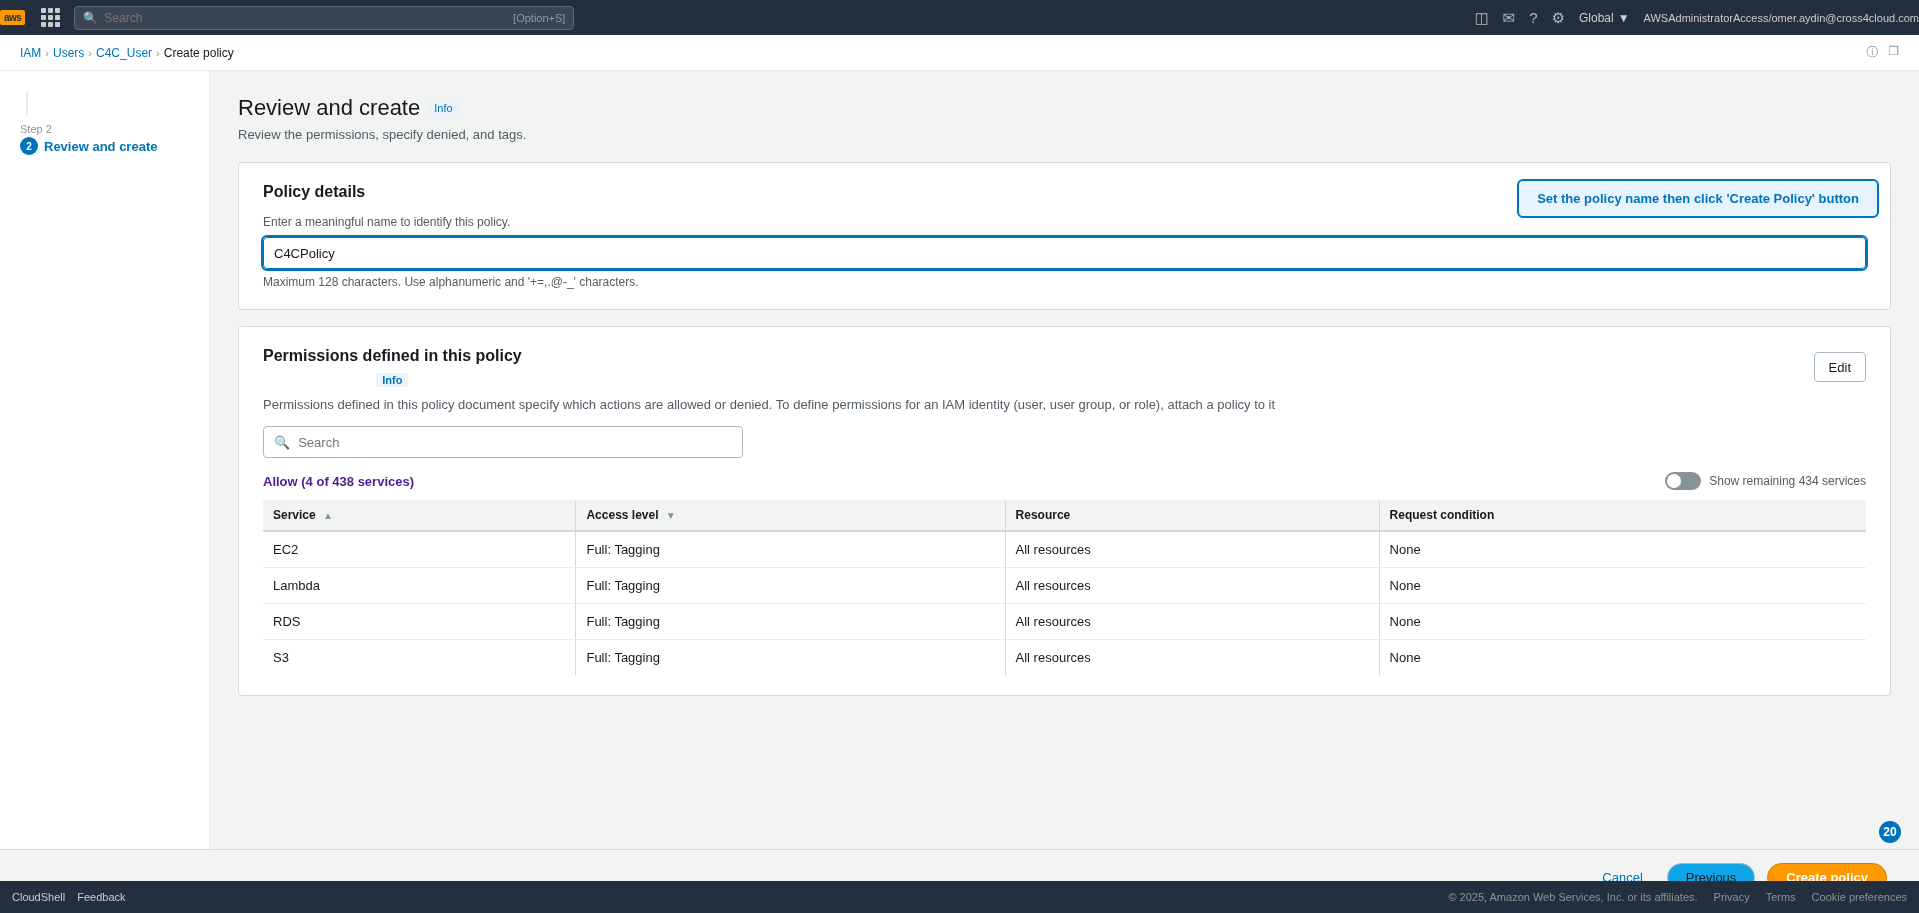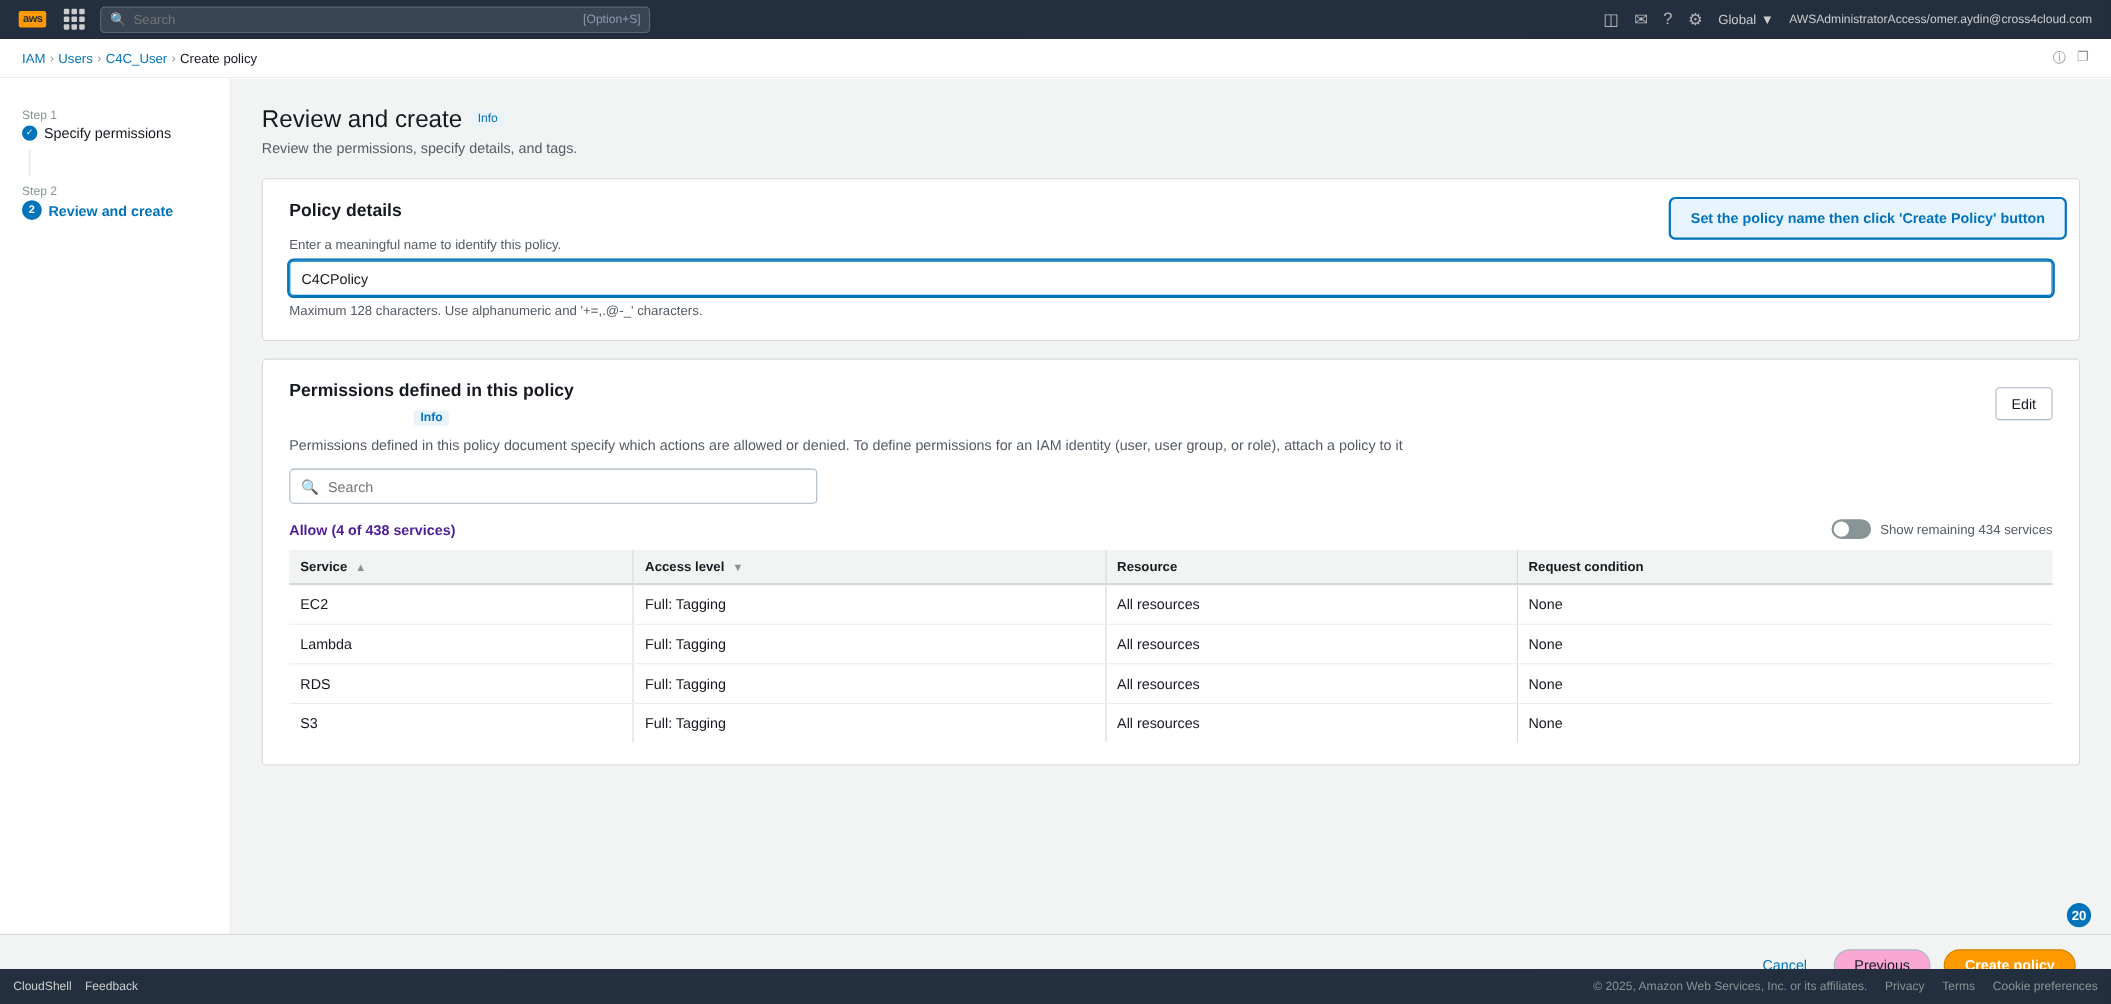--- a/index.html
+++ b/index.html
@@ -4,21 +4,21 @@
   <style>
     *, *::before, *::after { box-sizing: border-box; margin: 0; padding: 0; }
     body { font-family: "Amazon Ember", Arial, sans-serif; font-size: 13px; background: #f2f3f3; color: #16191f; min-width: 1919px; min-height: 913px; overflow-x: hidden; }
 
     
     .top-nav {
       background: #232f3e;
       height: 35px;
       display: flex;
       align-items: center;
-      padding: 0 17px;
+      padding: 0 0;
       gap: 8px;
       color: #fff;
       position: fixed;
       top: 0; left: 0; right: 0;
       z-index: 100;
     }
     .aws-logo {
       display: flex; align-items: center; gap: 4px; color: #fff; font-size: 13px; font-weight: bold; margin-right: 8px;
     }
     .aws-logo .logo-box {
@@ -162,21 +162,21 @@
       height: 56px;
       display: flex;
       align-items: center;
       justify-content: flex-end;
       padding: 0 32px;
       gap: 12px;
       position: fixed;
       bottom: 32px; left: 0; right: 0;
     }
     .btn-cancel { background: transparent; border: none; color: #0073bb; font-size: 13px; cursor:pointer; padding: 6px 12px; }
-    .btn-previous { background: #f9a8d4; border: 1px solid #aab7c4; border-radius: 20px; padding: 6px 18px; font-size: 13px; color:#16191f; cursor:pointer; }
+    .btn-previous { background: #0ea5e9; border: 1px solid #aab7c4; border-radius: 20px; padding: 6px 18px; font-size: 13px; color:#16191f; cursor:pointer; }
     .btn-create { background: #ff9900; border: 1px solid #d08000; border-radius: 20px; padding: 6px 18px; font-size: 13px; color:#fff; font-weight:600; cursor:pointer; }
 
     
     .step-badge { background: #0073bb; color:#fff; border-radius:50%; width:18px; height:18px; display:flex; align-items:center; justify-content:center; font-size:10px; font-weight:bold; }
 
     
     .callout {
       background: #e8f4fd;
       border: 2px solid #0073bb;
       border-radius: 6px;
@@ -262,44 +262,37 @@
   <span class="breadcrumb-current">Create policy</span>
   <div class="bc-icons">
     <span>ⓘ</span>
     <span>❐</span>
   </div>
 </div>
 
 <div class="main-layout">
 
   <div class="sidebar">
-    <div class="step-item">
-      <div class="step-label">Step 1</div>
-      <div class="step-name">
-        <div class="step-dot completed">✓</div>
-        <span>Specify permissions</span>
-      </div>
-    </div>
     <div class="step-line"></div>
     <div class="step-item">
       <div class="step-label">Step 2</div>
       <div class="step-name active">
         <div class="step-badge">2</div>
         <span>Review and create</span>
       </div>
     </div>
   </div>
 
   <div class="content" style="position:relative;">
 
     <div class="page-title">
       <span>Review and create</span>
       <span class="info-badge">Info</span>
     </div>
-    <div class="page-subtitle">Review the permissions, specify details, and tags.</div>
+    <div class="page-subtitle">Review the permissions, specify denied, and tags.</div>
 
     <div class="callout">Set the policy name then click 'Create Policy' button</div>
 
     <div class="card">
       <div class="card-title">Policy details</div>
       <div class="field-desc">Enter a meaningful name to identify this policy.</div>
       <input class="text-input" type="text" value="C4CPolicy" style="">
       <div class="field-hint">Maximum 128 characters. Use alphanumeric and '+=,.@-_' characters.</div>
     </div>
 

